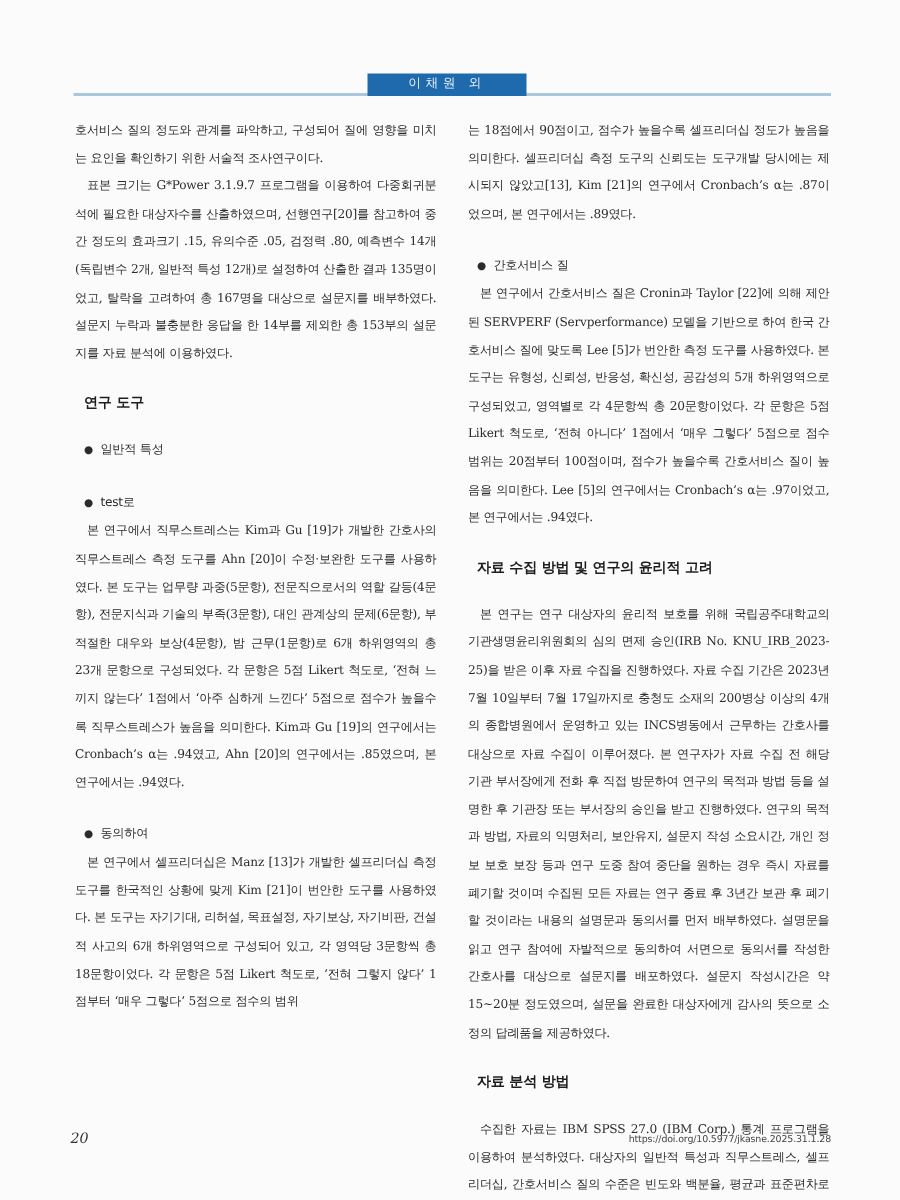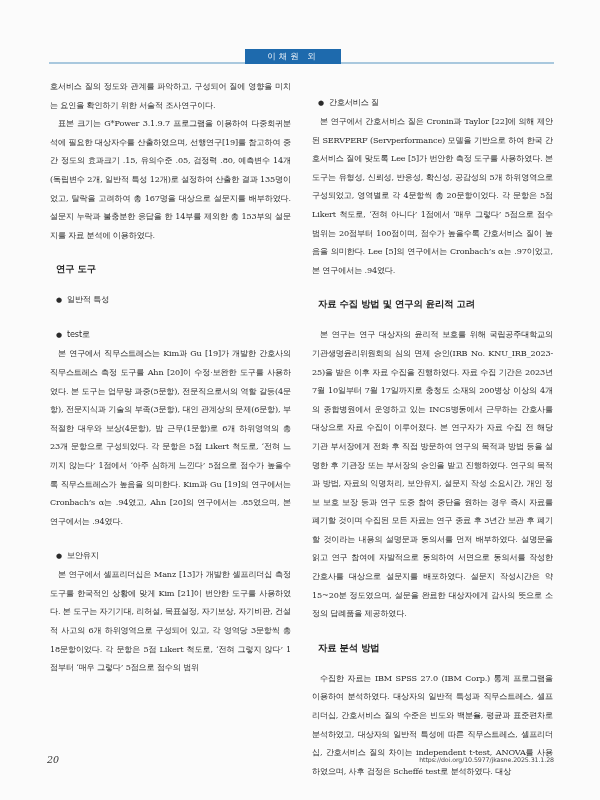--- a/index.html
+++ b/index.html
@@ -4,21 +4,21 @@
 <style>
   html, body { margin:0; padding:0; }
   body {
     width:600px; height:800px; background:#fbfbfb; position:relative; overflow:hidden;
     font-family:"DejaVu Serif", "Liberation Serif", serif; color:#2b2b2b;
   }
   .header-rule {
     position:absolute; left:49px; top:62px; width:505px; height:2px; background:#a9c8de;
   }
   .header-tab {
-    position:absolute; left:245px; top:49px; width:96px; height:15px; background:#1e6aad;
+    position:absolute; left:245px; top:49px; width:106px; height:15px; background:#1e6aad;
     color:#e8f0f8; font-family:"DejaVu Sans", sans-serif; font-size:8.5px; letter-spacing:3px;
     text-align:center; line-height:15px;
   }
   .col {
     position:absolute; top:77px; width:241px; font-size:8.1px; line-height:18.6px;
     text-align:justify; letter-spacing:-0.15px;
   }
   .col.left { left:50px; }
   .col.right { left:312px; }
   .para { margin:0; text-indent:8px; }
@@ -43,40 +43,41 @@
 </style>
 </head>
 <body>
 
 <div class="header-rule"></div>
 <div class="header-tab">이채원 외</div>
 
 <div class="col left">
   <p class="para noindent">호서비스 질의 정도와 관계를 파악하고, 구성되어 질에 영향을 미치는 요인을 확인하기 위한 서술적 조사연구이다.</p>
 
-  <p class="para">표본 크기는 G*Power 3.1.9.7 프로그램을 이용하여 다중회귀분석에 필요한 대상자수를 산출하였으며, 선행연구[19]를 참고하여 중간 정도의 효과크기 .15, 유의수준 .05, 검정력 .80, 예측변수 14개(독립변수 2개, 일반적 특성 12개)로 설정하여 산출한 결과 135명이었고, 탈락을 고려하여 총 167명을 대상으로 설문지를 배부하였다. 설문지 누락과 불충분한 응답을 한 14부를 제외한 총 153부의 설문지를 자료 분석에 이용하였다.</p>
+  <p class="para">표본 크기는 G*Power 3.1.9.7 프로그램을 이용하여 다중회귀분석에 필요한 대상자수를 산출하였으며, 선행연구[20]를 참고하여 중간 정도의 효과크기 .15, 유의수준 .05, 검정력 .80, 예측변수 14개(독립변수 2개, 일반적 특성 12개)로 설정하여 산출한 결과 135명이었고, 탈락을 고려하여 총 167명을 대상으로 설문지를 배부하였다. 설문지 누락과 불충분한 응답을 한 14부를 제외한 총 153부의 설문지를 자료 분석에 이용하였다.</p>
 
   <div class="heading">연구 도구</div>
 
   <div class="sub" style="margin-top:0">
     <span class="bullet">●</span><span>일반적 특성</span>
   </div>
 
   <div class="sub">
     <span class="bullet">●</span><span>test로</span>
   </div>
   <p class="para">본 연구에서 직무스트레스는 Kim과 Gu [19]가 개발한 간호사의 직무스트레스 측정 도구를 Ahn [20]이 수정·보완한 도구를 사용하였다. 본 도구는 업무량 과중(5문항), 전문직으로서의 역할 갈등(4문항), 전문지식과 기술의 부족(3문항), 대인 관계상의 문제(6문항), 부적절한 대우와 보상(4문항), 밤 근무(1문항)로 6개 하위영역의 총 23개 문항으로 구성되었다. 각 문항은 5점 Likert 척도로, ‘전혀 느끼지 않는다’ 1점에서 ‘아주 심하게 느낀다’ 5점으로 점수가 높을수록 직무스트레스가 높음을 의미한다. Kim과 Gu [19]의 연구에서는 Cronbach’s α는 .94였고, Ahn [20]의 연구에서는 .85였으며, 본 연구에서는 .94였다.</p>
 
   <div class="sub">
-    <span class="bullet">●</span><span>보안유지</span>
+    <span class="bullet">●</span><span>동의하여</span>
   </div>
   <p class="para">본 연구에서 셀프리더십은 Manz [13]가 개발한 셀프리더십 측정 도구를 한국적인 상황에 맞게 Kim [21]이 번안한 도구를 사용하였다. 본 도구는 자기기대, 리허설, 목표설정, 자기보상, 자기비판, 건설적 사고의 6개 하위영역으로 구성되어 있고, 각 영역당 3문항씩 총 18문항이었다. 각 문항은 5점 Likert 척도로, ‘전혀 그렇지 않다’ 1점부터 ‘매우 그렇다’ 5점으로 점수의 범위</p>
 </div>
 
 <div class="col right">
+  <p class="para noindent">는 18점에서 90점이고, 점수가 높을수록 셀프리더십 정도가 높음을 의미한다. 셀프리더십 측정 도구의 신뢰도는 도구개발 당시에는 제시되지 않았고[13], Kim [21]의 연구에서 Cronbach’s α는 .87이었으며, 본 연구에서는 .89였다.</p>
 
   <div class="sub">
     <span class="bullet">●</span><span>간호서비스 질</span>
   </div>
   <p class="para">본 연구에서 간호서비스 질은 Cronin과 Taylor [22]에 의해 제안된 SERVPERF (Servperformance) 모델을 기반으로 하여 한국 간호서비스 질에 맞도록 Lee [5]가 번안한 측정 도구를 사용하였다. 본 도구는 유형성, 신뢰성, 반응성, 확신성, 공감성의 5개 하위영역으로 구성되었고, 영역별로 각 4문항씩 총 20문항이었다. 각 문항은 5점 Likert 척도로, ‘전혀 아니다’ 1점에서 ‘매우 그렇다’ 5점으로 점수 범위는 20점부터 100점이며, 점수가 높을수록 간호서비스 질이 높음을 의미한다. Lee [5]의 연구에서는 Cronbach’s α는 .97이었고, 본 연구에서는 .94였다.</p>
 
   <div class="heading">자료 수집 방법 및 연구의 윤리적 고려</div>
   <p class="para">본 연구는 연구 대상자의 윤리적 보호를 위해 국립공주대학교의 기관생명윤리위원회의 심의 면제 승인(IRB No. KNU_IRB_2023-25)을 받은 이후 자료 수집을 진행하였다. 자료 수집 기간은 2023년 7월 10일부터 7월 17일까지로 충청도 소재의 200병상 이상의 4개의 종합병원에서 운영하고 있는 INCS병동에서 근무하는 간호사를 대상으로 자료 수집이 이루어졌다. 본 연구자가 자료 수집 전 해당 기관 부서장에게 전화 후 직접 방문하여 연구의 목적과 방법 등을 설명한 후 기관장 또는 부서장의 승인을 받고 진행하였다. 연구의 목적과 방법, 자료의 익명처리, 보안유지, 설문지 작성 소요시간, 개인 정보 보호 보장 등과 연구 도중 참여 중단을 원하는 경우 즉시 자료를 폐기할 것이며 수집된 모든 자료는 연구 종료 후 3년간 보관 후 폐기할 것이라는 내용의 설명문과 동의서를 먼저 배부하였다. 설명문을 읽고 연구 참여에 자발적으로 동의하여 서면으로 동의서를 작성한 간호사를 대상으로 설문지를 배포하였다. 설문지 작성시간은 약 15~20분 정도였으며, 설문을 완료한 대상자에게 감사의 뜻으로 소정의 답례품을 제공하였다.</p>
 
   <div class="heading">자료 분석 방법</div>

